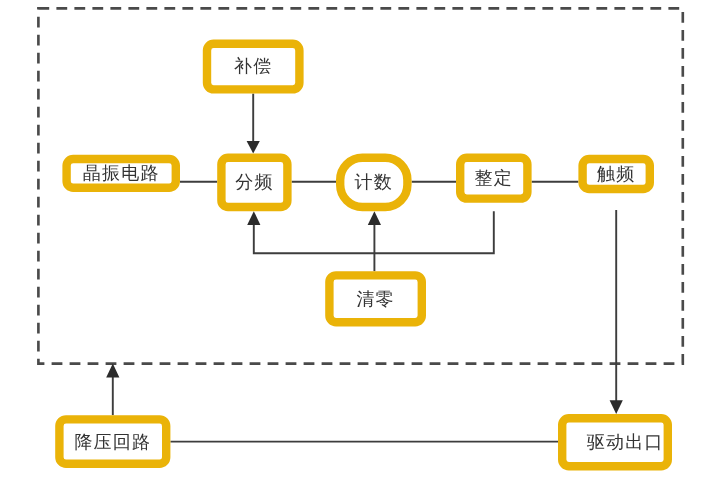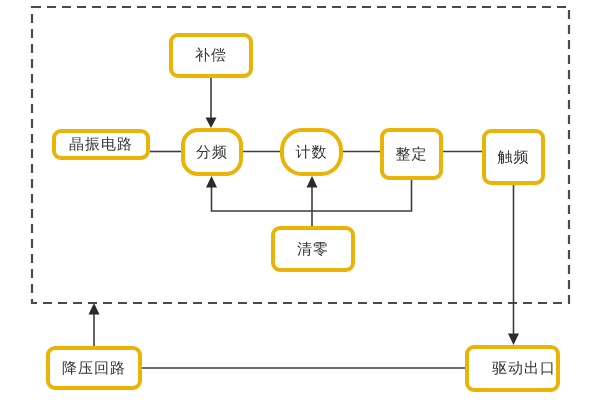--- a/index.html
+++ b/index.html
@@ -19,37 +19,37 @@
     position: absolute;
     left: 0;
     top: 0;
     width: 600px;
     height: 400px;
   }
   .node {
     position: absolute;
     box-sizing: border-box;
     background: #ffffff;
-    border: 4px solid #eab308;
+    border: 7px solid #eab308;
     border-radius: 9px;
     display: flex;
     align-items: center;
     justify-content: center;
     font-size: 15px;
     color: #333333;
     letter-spacing: 1px;
     white-space: nowrap;
   }
   
   .n-compensation   { left: 169px; top: 33px;  width: 84px; height: 45px; }
   .n-crystal        { left: 52px;  top: 129px; width: 98px; height: 31px; }
-  .n-divider        { left: 181px; top: 128px; width: 62px; height: 48px; border-radius: 17px; }
+  .n-divider        { left: 181px; top: 128px; width: 62px; height: 48px; }
   .n-counter        { left: 280px; top: 128px; width: 63px; height: 48px; border-radius: 22px; }
-  .n-setting        { left: 380px; top: 128px; width: 63px; height: 52px; }
-  .n-trigger        { left: 482px; top: 129px; width: 63px; height: 56px; }
+  .n-setting        { left: 380px; top: 128px; width: 63px; height: 41px; }
+  .n-trigger        { left: 482px; top: 129px; width: 63px; height: 32px; }
   .n-clear          { left: 271px; top: 226px; width: 84px; height: 46px; }
   .n-stepdown       { left: 46px;  top: 346px; width: 96px; height: 44px; }
   .n-driveout       { left: 465px; top: 345px; width: 95px; height: 47px; justify-content: flex-end; }
 </style>
 </head>
 <body>
 
 <div class="canvas">
 
   <svg class="wires" viewBox="0 0 600 400" xmlns="http://www.w3.org/2000/svg">

